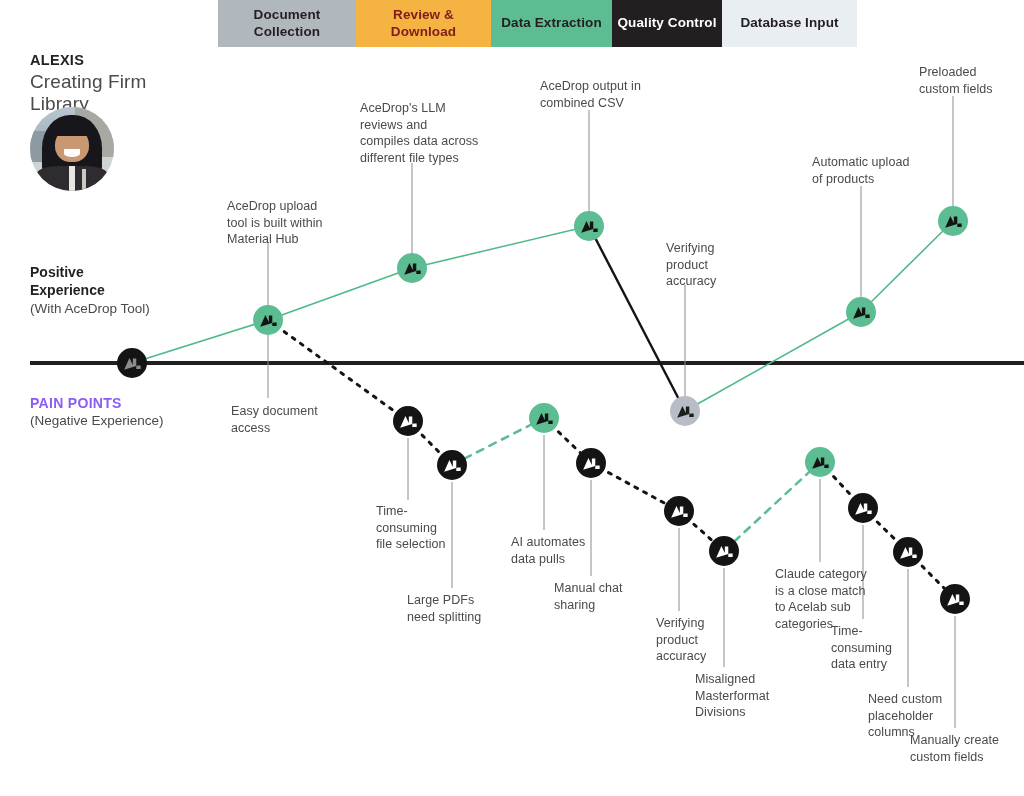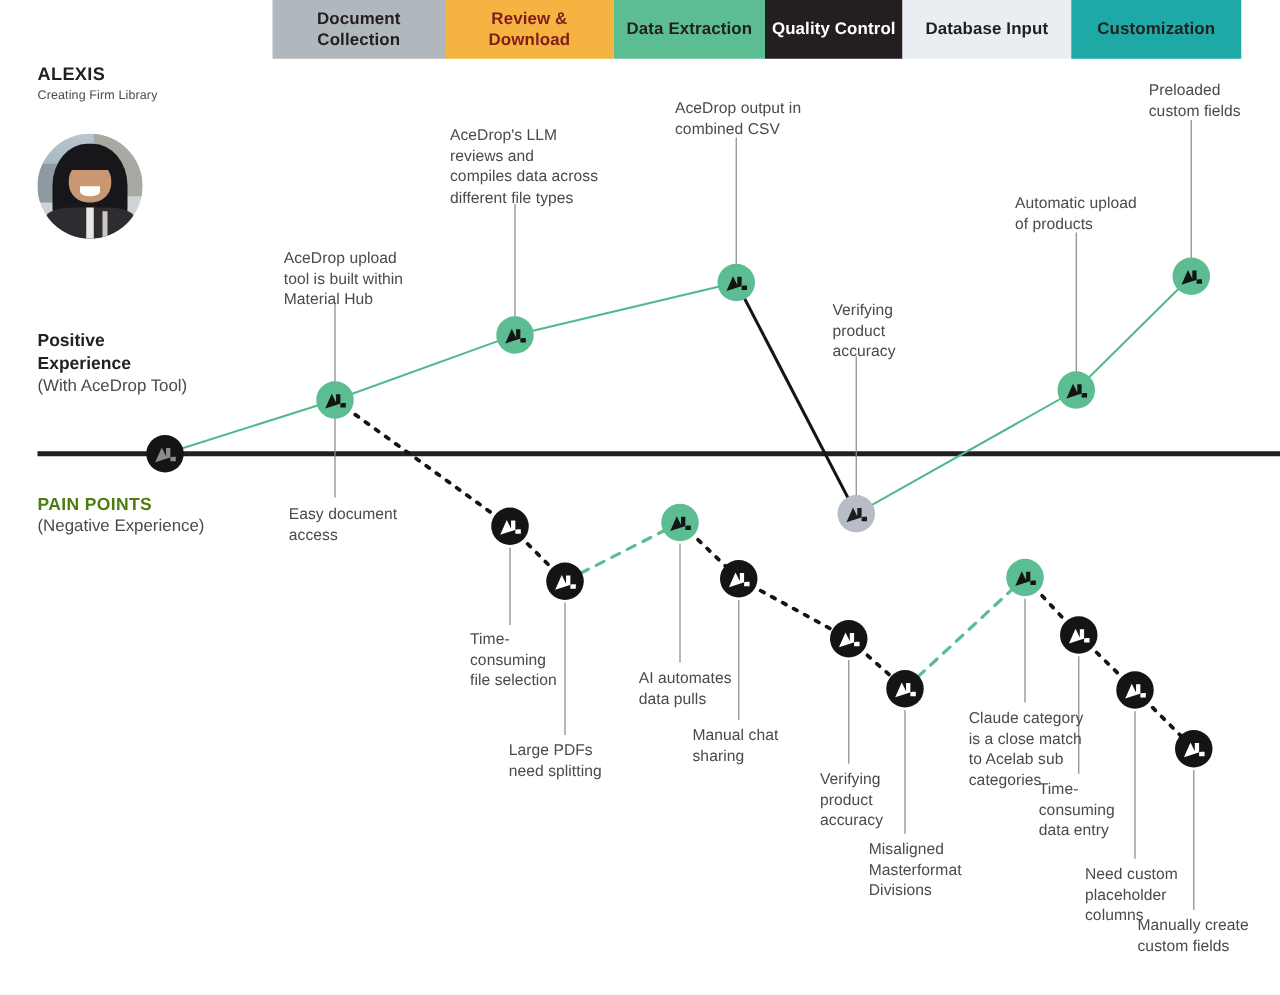--- a/index.html
+++ b/index.html
@@ -24,42 +24,42 @@
     font-size:13.5px;
     line-height:1.22;
     letter-spacing:.1px;
     box-sizing:border-box;
     padding:0 4px;
   }
 
   
   #persona{position:absolute;left:30px;top:52px;width:180px;}
   #persona-name{font-size:14.5px;font-weight:bold;color:#231f20;letter-spacing:.3px;}
-  #persona-role{font-size:10px;color:#4a4a4a;margin-top:3px;letter-spacing:.1px;}
+  #persona-role{font-size:19px;color:#4a4a4a;margin-top:3px;letter-spacing:.1px;}
   #avatar{
     position:absolute;left:30px;top:107px;width:84px;height:84px;border-radius:50%;
     overflow:hidden;background:#cfd3d6;
   }
   #avatar .sky{position:absolute;left:0;top:0;width:100%;height:46%;background:linear-gradient(180deg,#b9c6cf 0%,#9fb0bb 100%);}
   #avatar .bld{position:absolute;right:0;top:0;width:46%;height:60%;background:#a9a9a3;}
   #avatar .bld2{position:absolute;left:0;top:28%;width:26%;height:38%;background:#8d9aa1;}
   #avatar .hair{position:absolute;left:14%;top:10%;width:72%;height:86%;background:#17161a;border-radius:46% 46% 30% 30%;}
   #avatar .face{position:absolute;left:30%;top:26%;width:40%;height:40%;background:#c99872;border-radius:46%;}
   #avatar .fringe{position:absolute;left:26%;top:18%;width:48%;height:17%;background:#17161a;border-radius:40% 40% 14% 14%;}
   #avatar .smile{position:absolute;left:40%;top:50%;width:20%;height:9%;background:#fdfdfd;border-radius:0 0 60% 60%;}
   #avatar .torso{position:absolute;left:8%;bottom:0;width:84%;height:30%;background:#2e2c30;border-radius:30% 30% 0 0;}
   #avatar .stripe{position:absolute;left:46%;bottom:0;width:7%;height:30%;background:#e9e7e4;}
   #avatar .stripe2{position:absolute;left:62%;bottom:0;width:5%;height:26%;background:#cbc7c2;}
 
   
   #pos-label{position:absolute;left:30px;top:263px;width:190px;}
   #pos-label .t1{font-size:14px;font-weight:bold;color:#231f20;line-height:1.32;}
   #pos-label .t2{font-size:13.5px;color:#4a4a4a;margin-top:1px;}
   #neg-label{position:absolute;left:30px;top:395px;width:200px;}
-  #neg-label .t1{font-size:14px;font-weight:bold;color:#4d7c0f;letter-spacing:.3px;}
+  #neg-label .t1{font-size:14px;font-weight:bold;color:#8b5cf6;letter-spacing:.3px;}
   #neg-label .t2{font-size:13.5px;color:#4a4a4a;margin-top:2px;}
 
   
   #baseline{position:absolute;left:30px;top:361px;width:994px;height:4px;background:#231f20;}
 
   
   #journey{position:absolute;left:0;top:0;width:1024px;height:796px;}
 
   
   .node{position:absolute;border-radius:50%;display:flex;align-items:center;justify-content:center;}
@@ -81,23 +81,20 @@
         <span>Review &amp; Download</span>
       </div>
       <div class="phase" style="width: 121px; background: rgb(92, 189, 147); color: rgb(35, 31, 32);">
         <span>Data Extraction</span>
       </div>
       <div class="phase" style="width: 110px; background: rgb(35, 31, 32); color: rgb(255, 255, 255);">
         <span>Quality Control</span>
       </div>
       <div class="phase" style="width: 135px; background: rgb(232, 238, 242); color: rgb(35, 31, 32);">
         <span>Database Input</span>
-      </div>
-      <div class="phase" style="width: 136px; background: rgb(31, 169, 166); color: rgb(35, 31, 32);">
-        <span>Customization</span>
       </div>
     </div>
 
   <div id="persona">
     <div id="persona-name">ALEXIS</div>
     <div id="persona-role">Creating Firm Library</div>
   </div>
   <div id="avatar">
     <div class="sky"></div>
       <div class="bld"></div>

